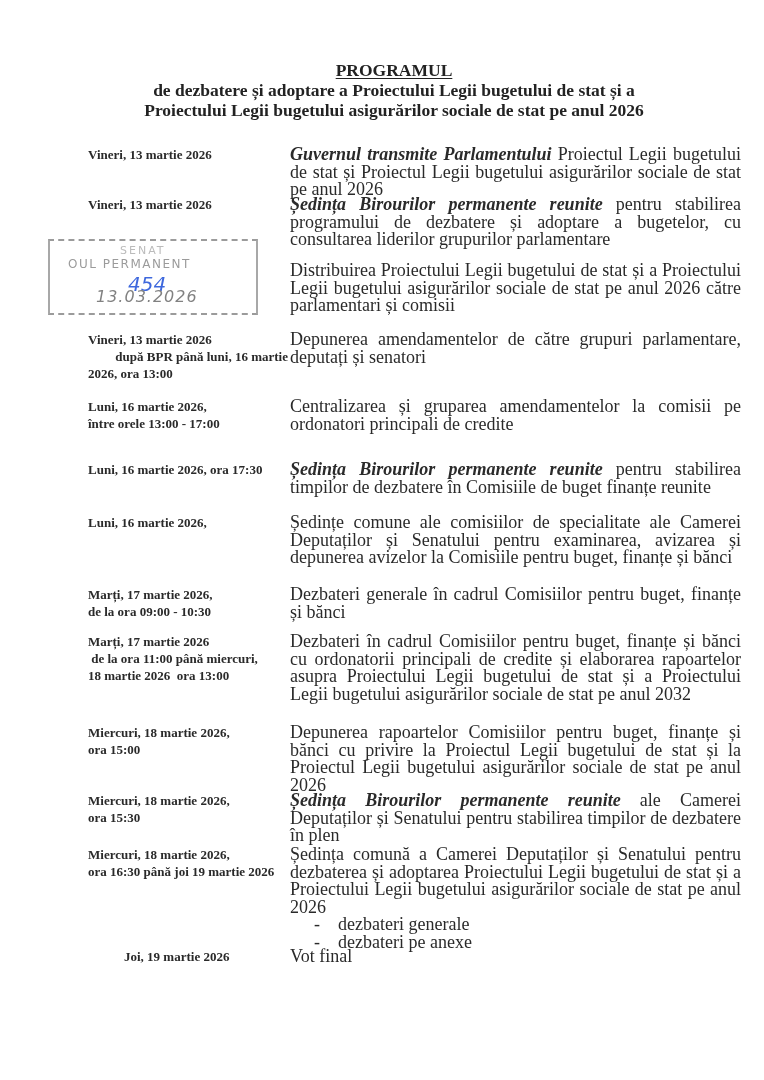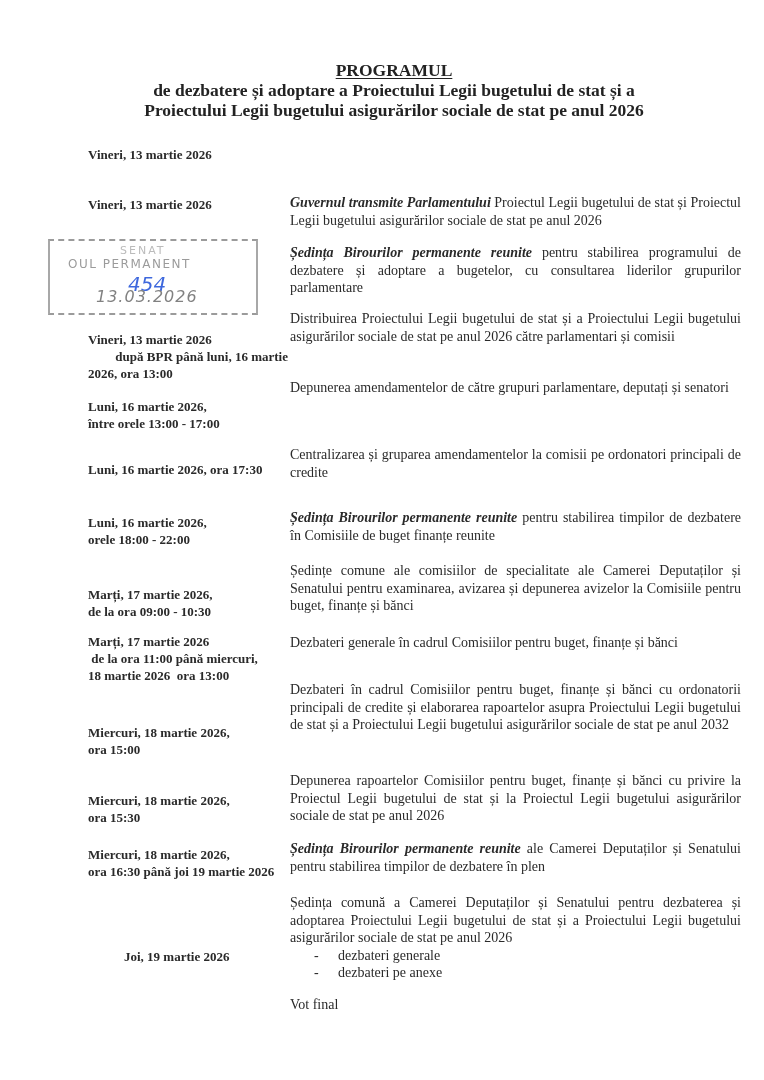--- a/index.html
+++ b/index.html
@@ -49,25 +49,24 @@
       font-weight: bold;
       font-size: 13px;
       line-height: 17px;
       color: #2a2a2a;
       white-space: nowrap;
     }
     .desc {
       position: absolute;
       left: 278px;
       width: 451px;
-      font-size: 14px;
+      font-size: 18px;
       line-height: 17.5px;
       text-align: justify;
       color: #2a2a2a;
-      margin-top: 48px;
     }
     .desc .lead {
       font-weight: bold;
       font-style: italic;
     }
     .bullets {
       margin: 0;
       padding: 0;
       list-style: none;
     }
@@ -189,21 +188,20 @@
         <div class="date" style="top: 461px;">
           <div style="white-space: pre;">Luni, 16 martie 2026, ora 17:30</div>
         </div>
         <div class="desc" style="top: 461px;">
           <div><span class="lead">Ședința Birourilor permanente reunite</span><span> pentru stabilirea timpilor de dezbatere în Comisiile de buget finanțe reunite</span></div>
         </div>
       </div>
       <div class="row">
         <div class="date" style="top: 514px;">
           <div style="white-space: pre;">Luni, 16 martie 2026,</div>
-          <div style="white-space: pre;">orele 18:00 - 22:00</div>
         </div>
         <div class="desc" style="top: 514px;">
           <div><span>Ședințe comune ale comisiilor de specialitate ale Camerei Deputaților și Senatului pentru examinarea, avizarea și depunerea avizelor la Comisiile pentru buget, finanțe și bănci</span></div>
         </div>
       </div>
       <div class="row">
         <div class="date" style="top: 586px;">
           <div style="white-space: pre;">Marți, 17 martie 2026,</div>
           <div style="white-space: pre;">de la ora 09:00 - 10:30</div>
         </div>

